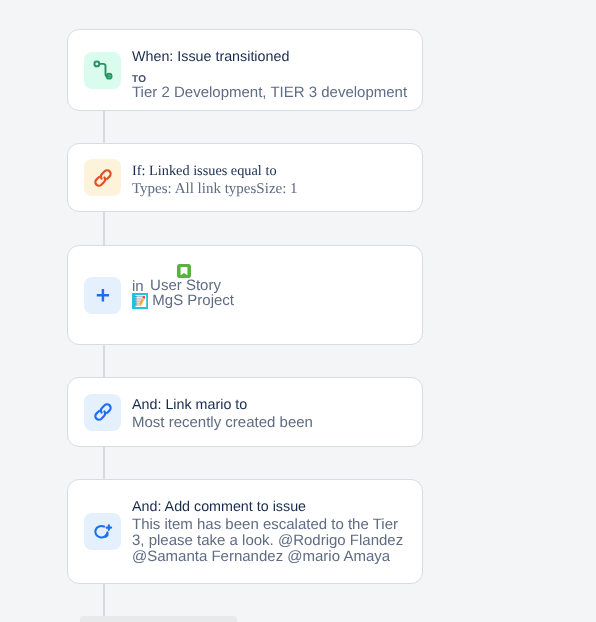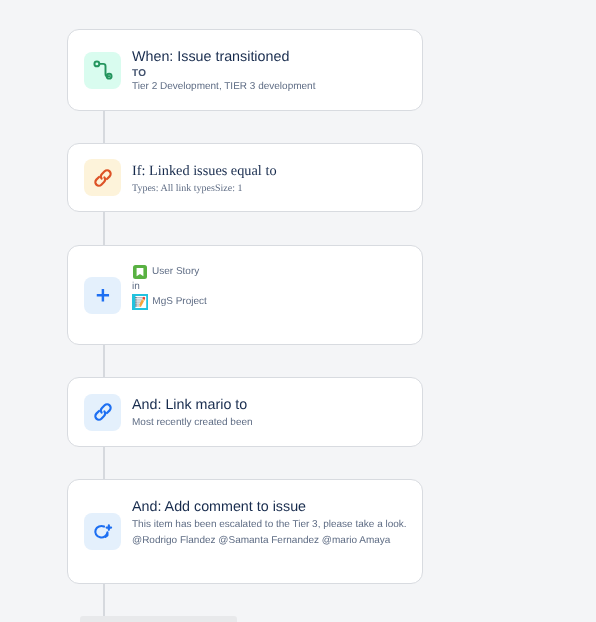--- a/index.html
+++ b/index.html
@@ -19,22 +19,22 @@
     background:#ffffff;border:1px solid #d8dbe0;border-radius:12px;
     box-sizing:border-box;
   }
   .iconbox{
     position:absolute;left:16px;top:50%;margin-top:-18.5px;
     width:37px;height:37px;border-radius:8px;
     display:flex;align-items:center;justify-content:center;
   }
   .content{position:absolute;left:64px;top:18px;}
   .title{font-size:14.3px;color:#172b4d;line-height:19px;white-space:nowrap;}
-  .kicker{font-size:10px;font-weight:bold;color:#42526e;line-height:11px;letter-spacing:0.35px;margin-top:1px;}
-  .sub{font-size:10px;color:#5e6c84;line-height:16px;}
+  .kicker{font-size:10px;font-weight:bold;color:#42526e;line-height:11px;letter-spacing:0.35px;margin-top:7px;}
+  .sub{font-size:15px;color:#5e6c84;line-height:16px;}
   .row{display:flex;align-items:center;}
   .row .sub{margin-left:5px;}
   .tsq{width:13px;height:13px;border-radius:2px;flex:0 0 auto;display:block;}
   .bottombar{position:absolute;left:80px;top:616px;width:157px;height:10px;background:#e8e9eb;border-radius:3px;}
 </style>
 </head>
 <body>
 
 <div class="canvas">
 
@@ -76,30 +76,30 @@
     </div>
   </div>
 
   <div class="card" style="top:245px;height:100px;">
     <div class="iconbox" style="background:#e4f0fc;">
       <svg width="24" height="24" viewBox="0 0 24 24" fill="none" aria-hidden="true">
         <path d="M11.9 5.9v12.5M5.75 12.15h12.3" stroke="#1d6ff2" stroke-width="2.45" stroke-linecap="butt"></path>
       </svg>
     </div>
     <div class="content">
-      <div class="row" style="height:16px;margin-top:-0.5px;">
+      <div class="row" style="height:16px;margin-top:-0.5px;flex-direction:column;">
         <span class="tsq" style="width:14px;height:14px;margin-left:1px;background:#59b142;border-radius:2.5px;">
           <svg width="14" height="14" viewBox="0 0 14 14" style="display:block">
               <path d="M3.6 2.9h6.8v8.4L7 9.0 3.6 11.3z" fill="#ffffff"></path>
             </svg>
         </span>
         <span class="sub" style="margin-left:5px;">User Story</span>
       </div>
       <div class="sub" style="line-height:13px;">in</div>
-      <div class="row" style="height:17px;align-items:flex-end;">
+      <div class="row" style="height:17px;">
         <span class="tsq" style="width:16px;height:16px;background:#22c2de;border-radius:0;">
           <svg width="16" height="16" viewBox="0 0 16 16" style="display:block">
             <rect x="3.4" y="1.9" width="10.8" height="12.2" rx="0.4" fill="#ffffff"></rect>
             <g fill="#9aa6b2">
                 <rect x="5.0" y="3.3" width="7.0" height="0.95"></rect>
                 <rect x="5.0" y="5.5" width="7.0" height="0.95"></rect>
                 <rect x="5.0" y="7.6" width="4.3" height="0.95"></rect>
                 <rect x="5.0" y="9.6" width="2.6" height="0.95"></rect>
                 <rect x="5.0" y="11.5" width="4.0" height="0.95"></rect>
               </g>

